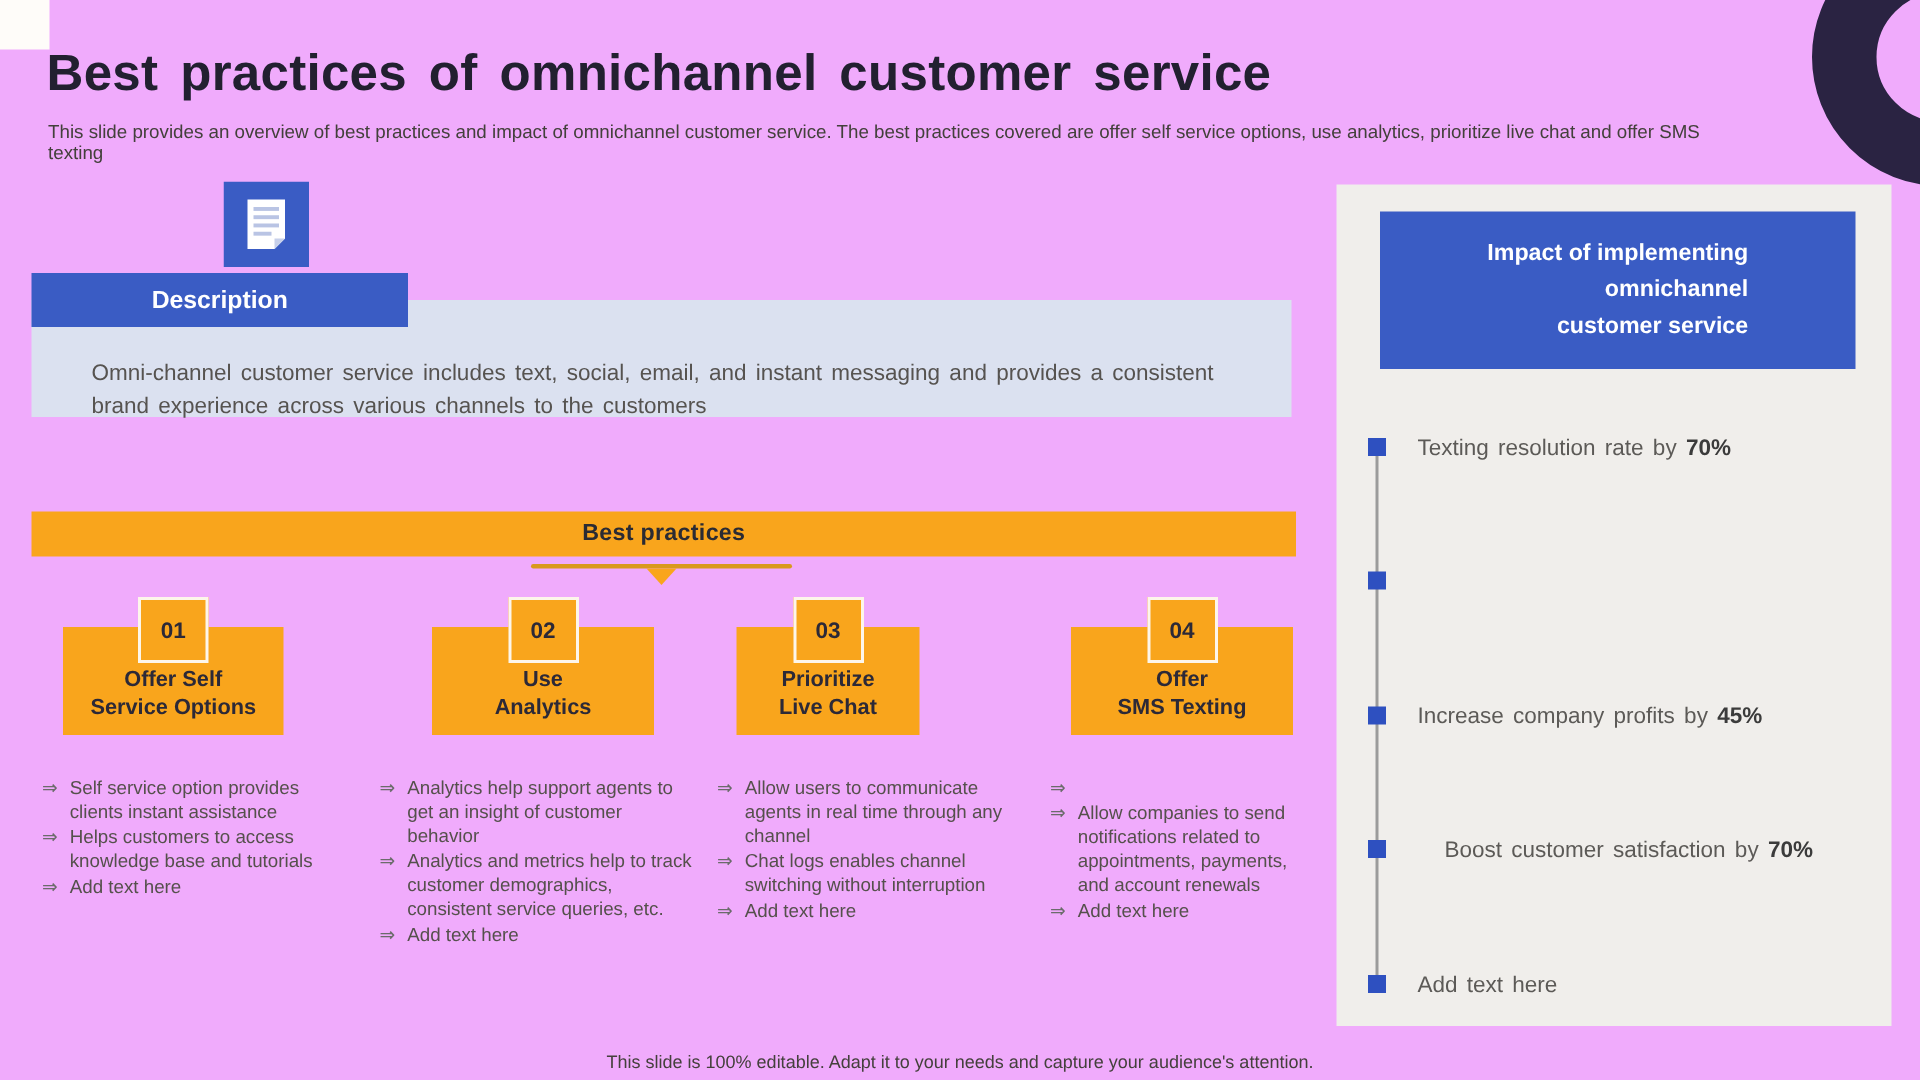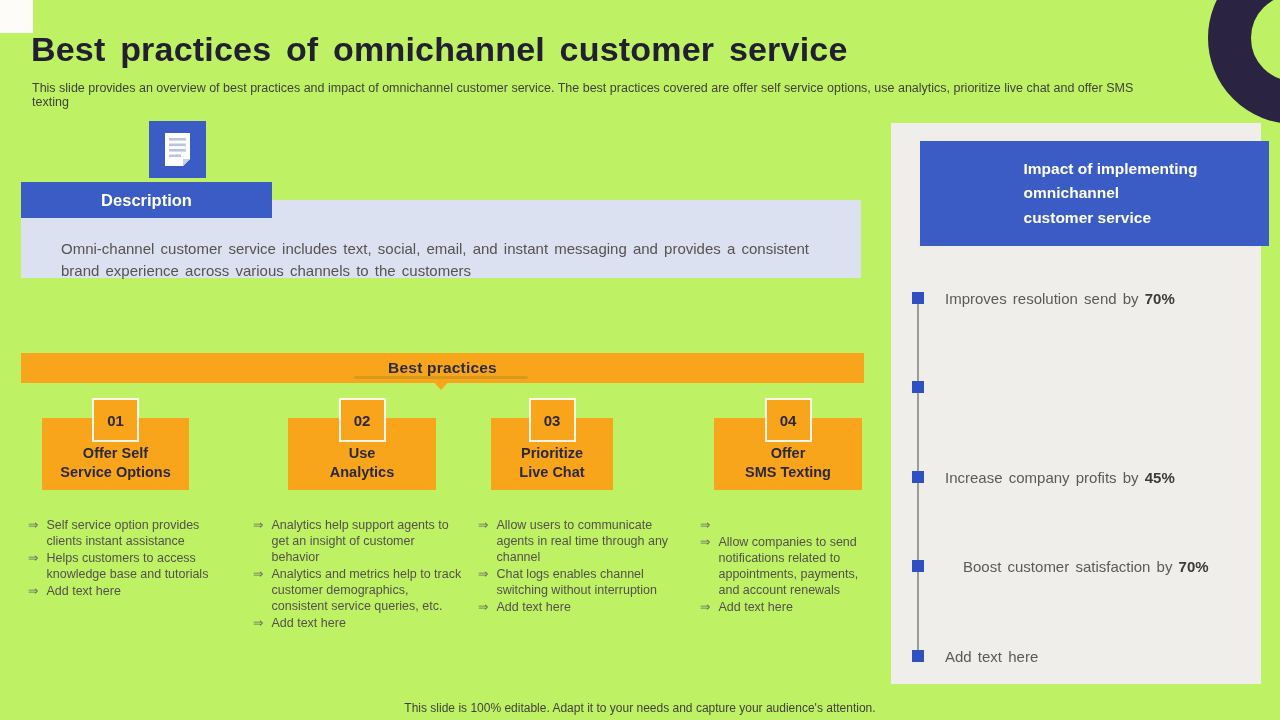--- a/index.html
+++ b/index.html
@@ -1,18 +1,18 @@
 <!DOCTYPE html>
 <html><head>
 <meta charset="utf-8">
 <style>
   html,body{margin:0;padding:0;background:#e8e4de;}
   .slide{
     position:relative;width:1280px;height:720px;overflow:hidden;
-    background:#bef264;
+    background:#f0abfc;
     font-family:"Liberation Sans",sans-serif;
   }
   
   .corner-accent{position:absolute;left:0;top:0;width:33px;height:33px;background:#fefcf9;}
   
   .ring{
     position:absolute;left:1208px;top:-48px;width:86px;height:86px;
     border:43px solid #2a2342;border-radius:50%;background:transparent;
   }
   .title{
@@ -33,21 +33,21 @@
   .desc-body{
     position:absolute;left:21px;top:200px;width:840px;height:78px;
     background:#dbe1f0;z-index:1;box-sizing:border-box;
     padding:26px 38px 0 28px;
   }
   .desc-body p{margin:12px;font-size:15px;line-height:1.45;color:#565350;word-spacing:2px;}
   
   .bp-banner{
     position:absolute;left:21px;top:341px;width:843px;height:30px;
     background:#f9a51c;color:#2b2b33;font-size:15.5px;font-weight:800;
-    display:flex;align-items:center;justify-content:center;letter-spacing:.2px;margin-top:12px;
+    display:flex;align-items:center;justify-content:center;letter-spacing:.2px;
   }
   .bp-underline{position:absolute;left:354px;top:376px;width:174px;height:3px;background:#d9991d;border-radius:2px;}
   .bp-triangle{
     position:absolute;left:431px;top:379px;width:0;height:0;
     border-left:10px solid transparent;border-right:10px solid transparent;
     border-top:11px solid #f9a51c;
   }
   
   .card{position:absolute;top:398px;}
   .card-tab{
@@ -68,22 +68,22 @@
   
   .points{position:absolute;top:517px;margin:0;padding:0;list-style:none;}
   .points li{display:flex;gap:8px;margin-bottom:1px;}
   .arrow{flex:0 0 auto;color:#6b6b6b;font-size:12.5px;line-height:1.28;}
   .pt{font-size:12.5px;line-height:1.28;color:#55504c;}
   
   .panel{position:absolute;left:891px;top:123px;width:370px;height:561px;background:#f0eeeb;}
   .panel-header{
     position:absolute;left:920px;top:141px;width:317px;height:105px;
     background:#3a5cc4;color:#ffffff;font-size:15.5px;font-weight:800;
-    display:flex;align-items:center;justify-content:center;text-align:left;
-    line-height:1.55;white-space:pre-line;padding-left:32px;
+    display:flex;align-items:center;justify-content:center;text-align:right;
+    line-height:1.55;white-space:pre-line;
   }
   .timeline-line{position:absolute;left:917px;top:300px;width:2px;height:352px;background:#9b9b9b;}
   .impact-row{position:absolute;left:912px;height:22px;display:flex;align-items:center;gap:21px;}
   .sq{flex:0 0 auto;width:12px;height:12px;background:#2e50c0;}
   .impact-text{font-size:15px;color:#5c5a57;word-spacing:2px;}
   .impact-value{font-weight:700;color:#3b3b3b;}
   .footer{
     position:absolute;left:0;top:701px;width:1280px;margin:0;
     text-align:center;font-size:12px;color:#44403c;
   }
@@ -213,21 +213,21 @@
   </ul>
 
   <div class="panel"></div>
   <div class="panel-header">Impact of implementing
 omnichannel
 customer service</div>
   <div class="timeline-line"></div>
 
   <div class="impact-row" style="top:287px;">
     <span class="sq"></span>
-    <span class="impact-text"><span>Improves resolution send by</span> <span class="impact-value">70%</span></span>
+    <span class="impact-text"><span>Texting resolution rate by</span> <span class="impact-value">70%</span></span>
   </div>
   <div class="impact-row" style="top:376px;">
     <span class="sq"></span>
   </div>
   <div class="impact-row" style="top:466px;">
     <span class="sq"></span>
     <span class="impact-text"><span>Increase company profits by</span> <span class="impact-value">45%</span></span>
   </div>
   <div class="impact-row" style="top:555px;gap:39px;">
     <span class="sq"></span>

